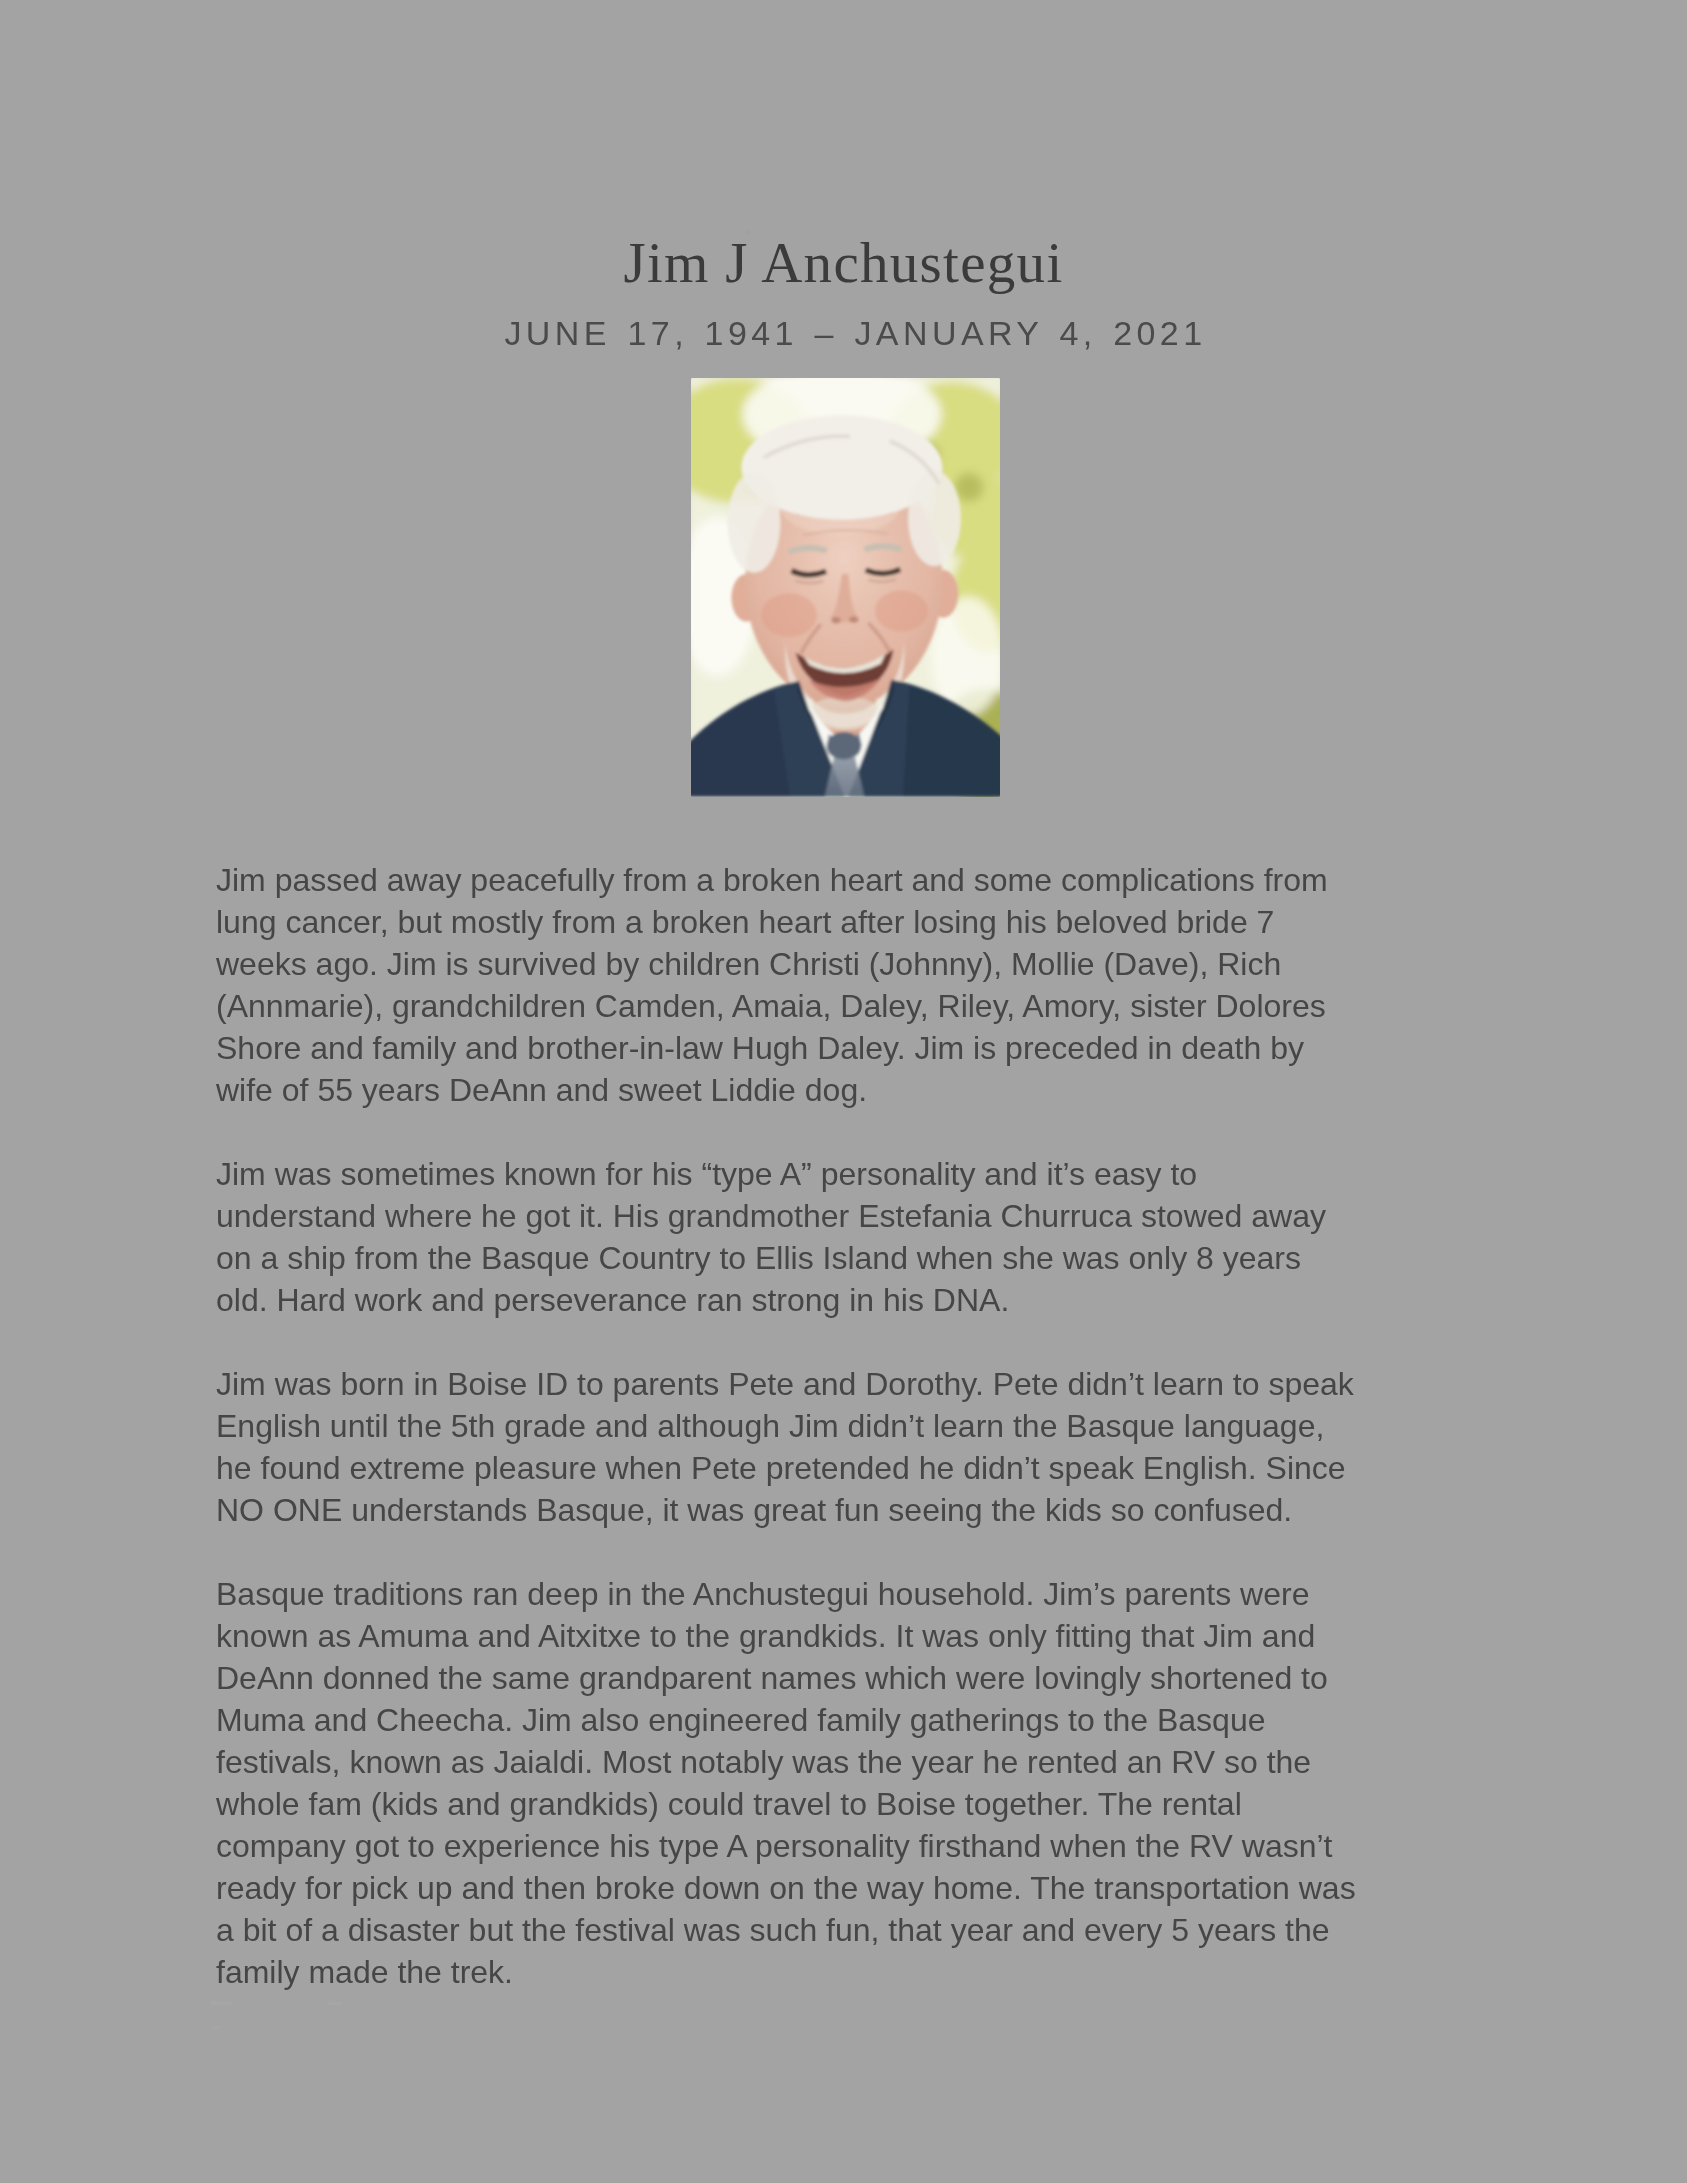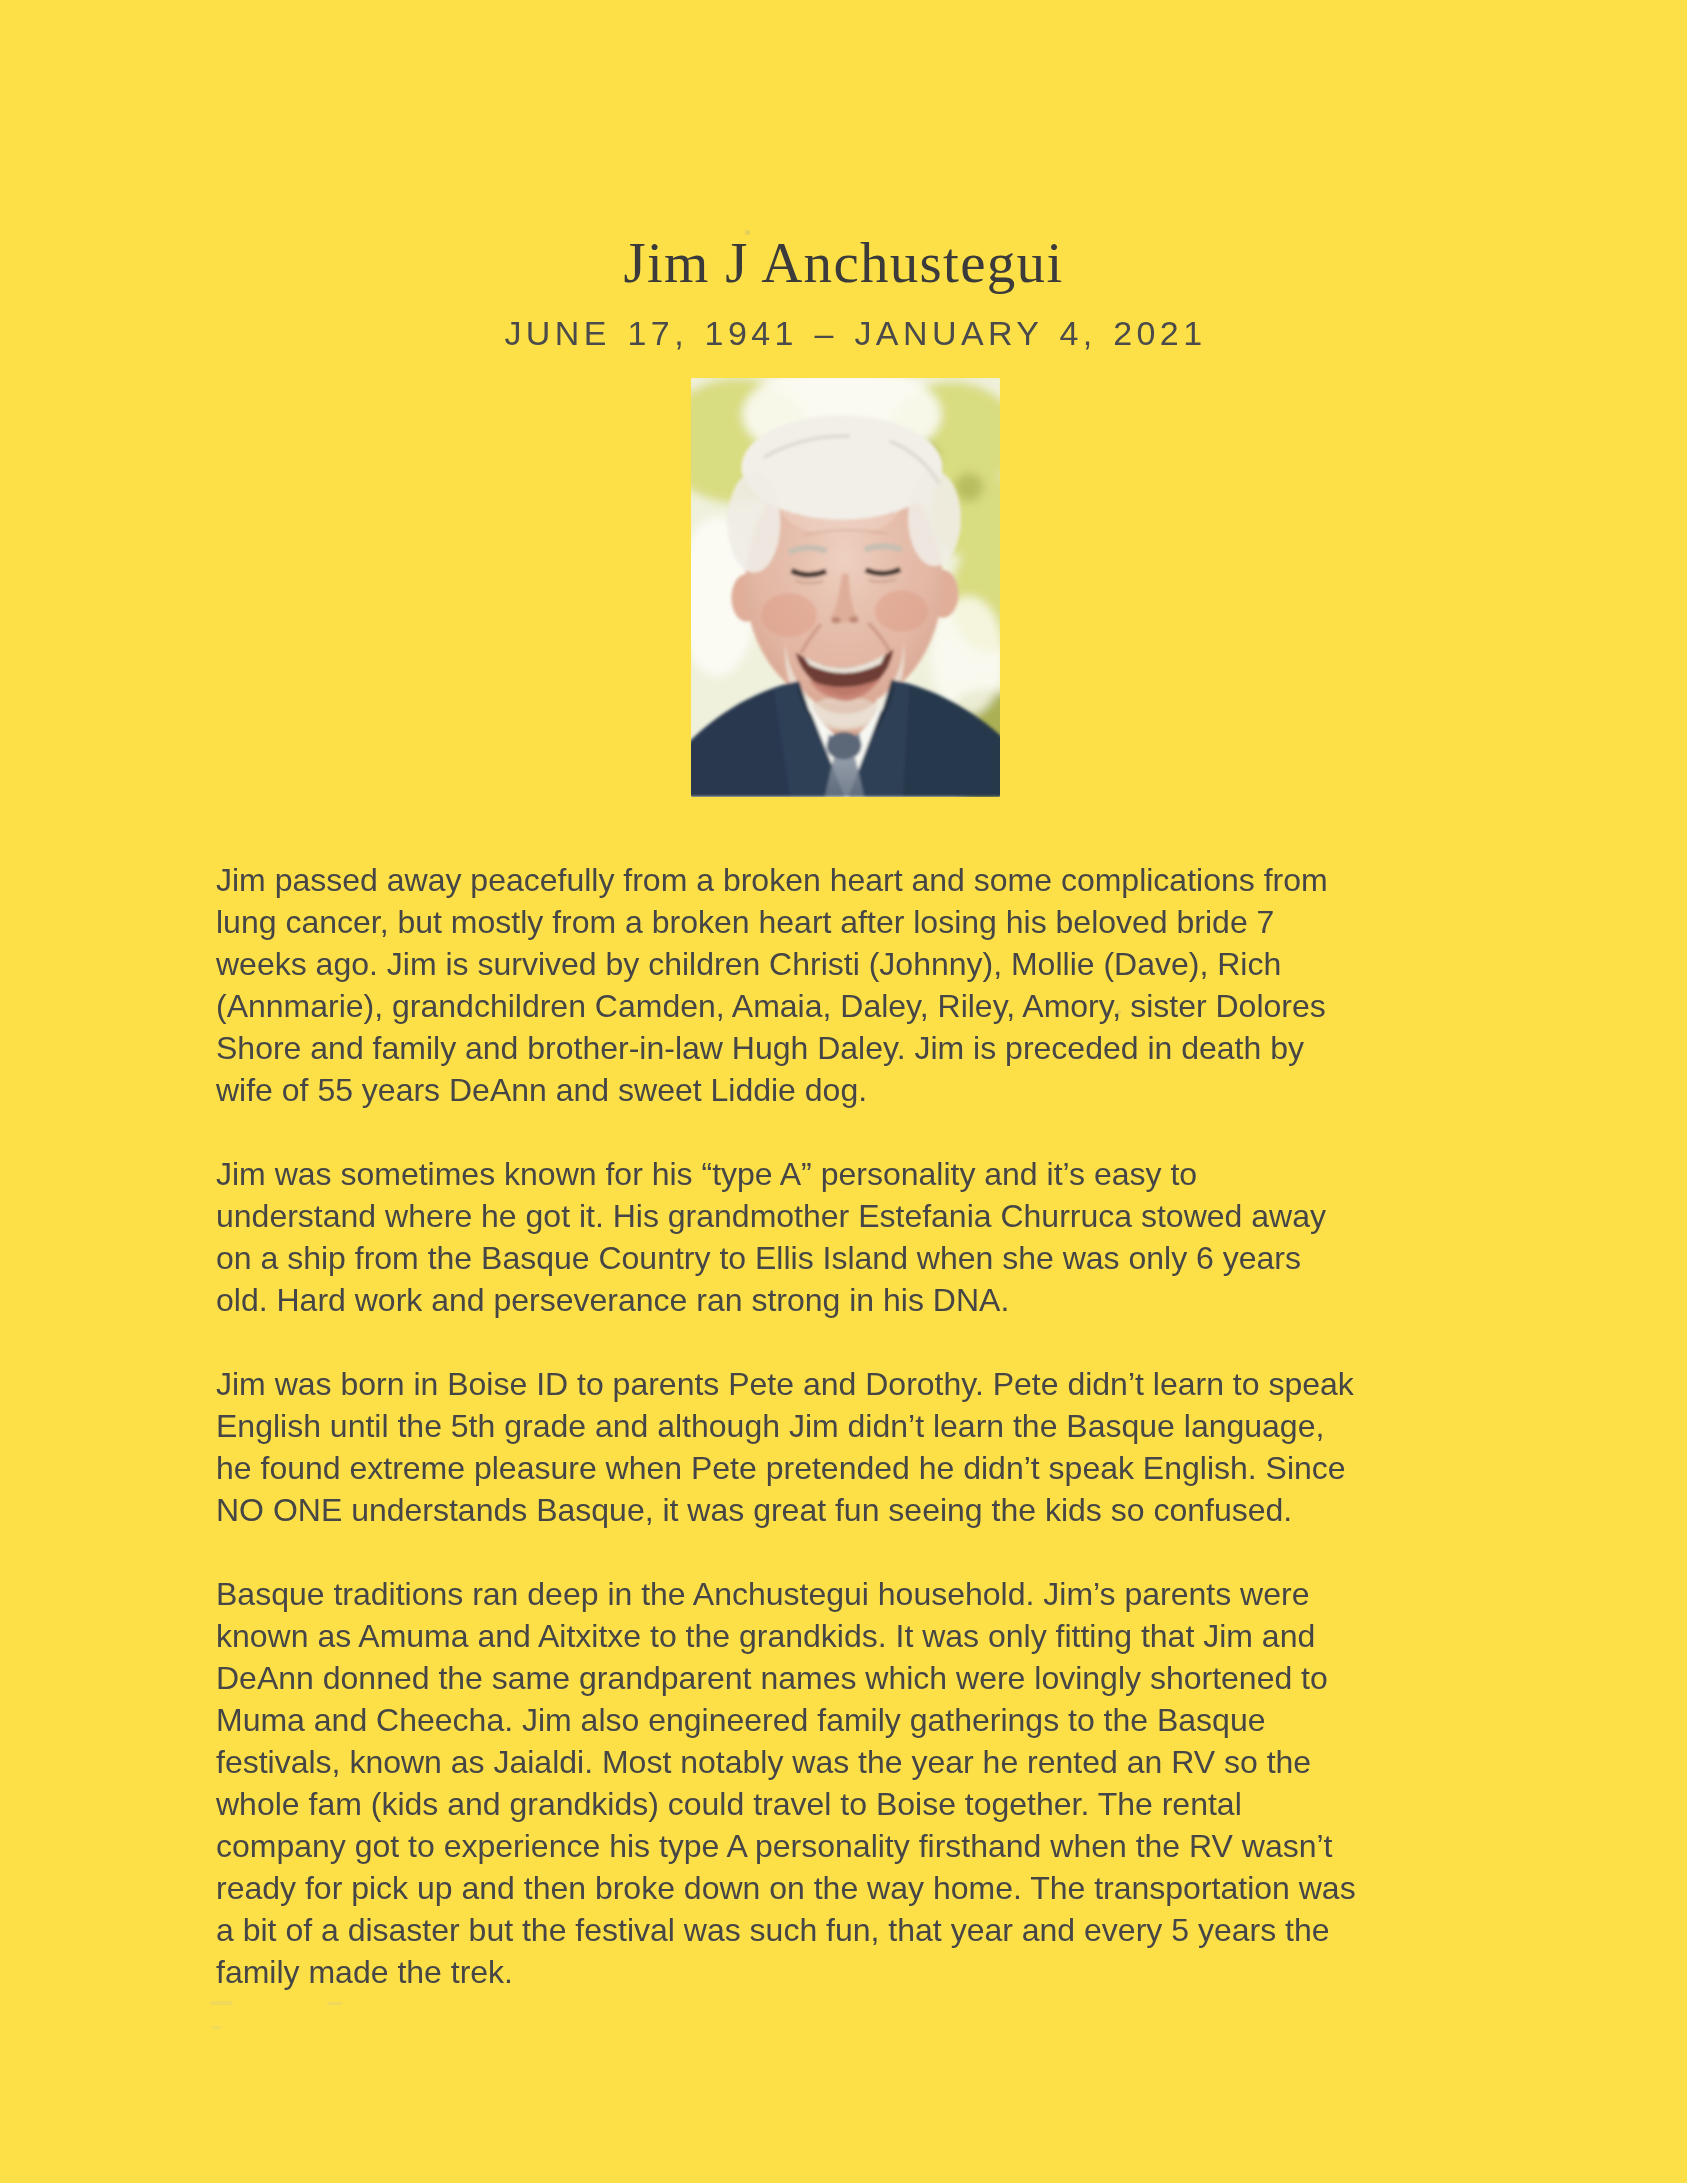--- a/index.html
+++ b/index.html
@@ -1,20 +1,20 @@
 <!DOCTYPE html>
 <html style="font-size:10.6px"><head>
 <meta charset="utf-8">
 <style>
   html, body { margin:0; padding:0; background:#e9e9e9; }
   .page {
     position:relative;
     width:1687px; height:2183px;
     margin:0 auto;
-    background:#fde047;
+    background:#a3a3a3;
     font-family:"Liberation Sans", sans-serif;
     overflow:hidden;
   }
   .title {
     position:absolute; top:232px; left:0; width:100%;
     margin:0;
     text-align:center;
     font-family:"Liberation Serif", serif;
     font-weight:400;
     font-size:57px;
@@ -172,21 +172,21 @@
 
   <main class="body">
     <p>Jim passed away peacefully from a broken heart and some complications from
 lung cancer, but mostly from a broken heart after losing his beloved bride 7
 weeks ago. Jim is survived by children Christi (Johnny), Mollie (Dave), Rich
 (Annmarie), grandchildren Camden, Amaia, Daley, Riley, Amory, sister Dolores
 Shore and family and brother-in-law Hugh Daley. Jim is preceded in death by
 wife of 55 years DeAnn and sweet Liddie dog.</p>
     <p>Jim was sometimes known for his “type A” personality and it’s easy to
 understand where he got it. His grandmother Estefania Churruca stowed away
-on a ship from the Basque Country to Ellis Island when she was only 6 years
+on a ship from the Basque Country to Ellis Island when she was only 8 years
 old. Hard work and perseverance ran strong in his DNA.</p>
     <p>Jim was born in Boise ID to parents Pete and Dorothy. Pete didn’t learn to speak
 English until the 5th grade and although Jim didn’t learn the Basque language,
 he found extreme pleasure when Pete pretended he didn’t speak English. Since
 NO ONE understands Basque, it was great fun seeing the kids so confused.</p>
     <p>Basque traditions ran deep in the Anchustegui household. Jim’s parents were
 known as Amuma and Aitxitxe to the grandkids. It was only fitting that Jim and
 DeAnn donned the same grandparent names which were lovingly shortened to
 Muma and Cheecha. Jim also engineered family gatherings to the Basque
 festivals, known as Jaialdi. Most notably was the year he rented an RV so the

